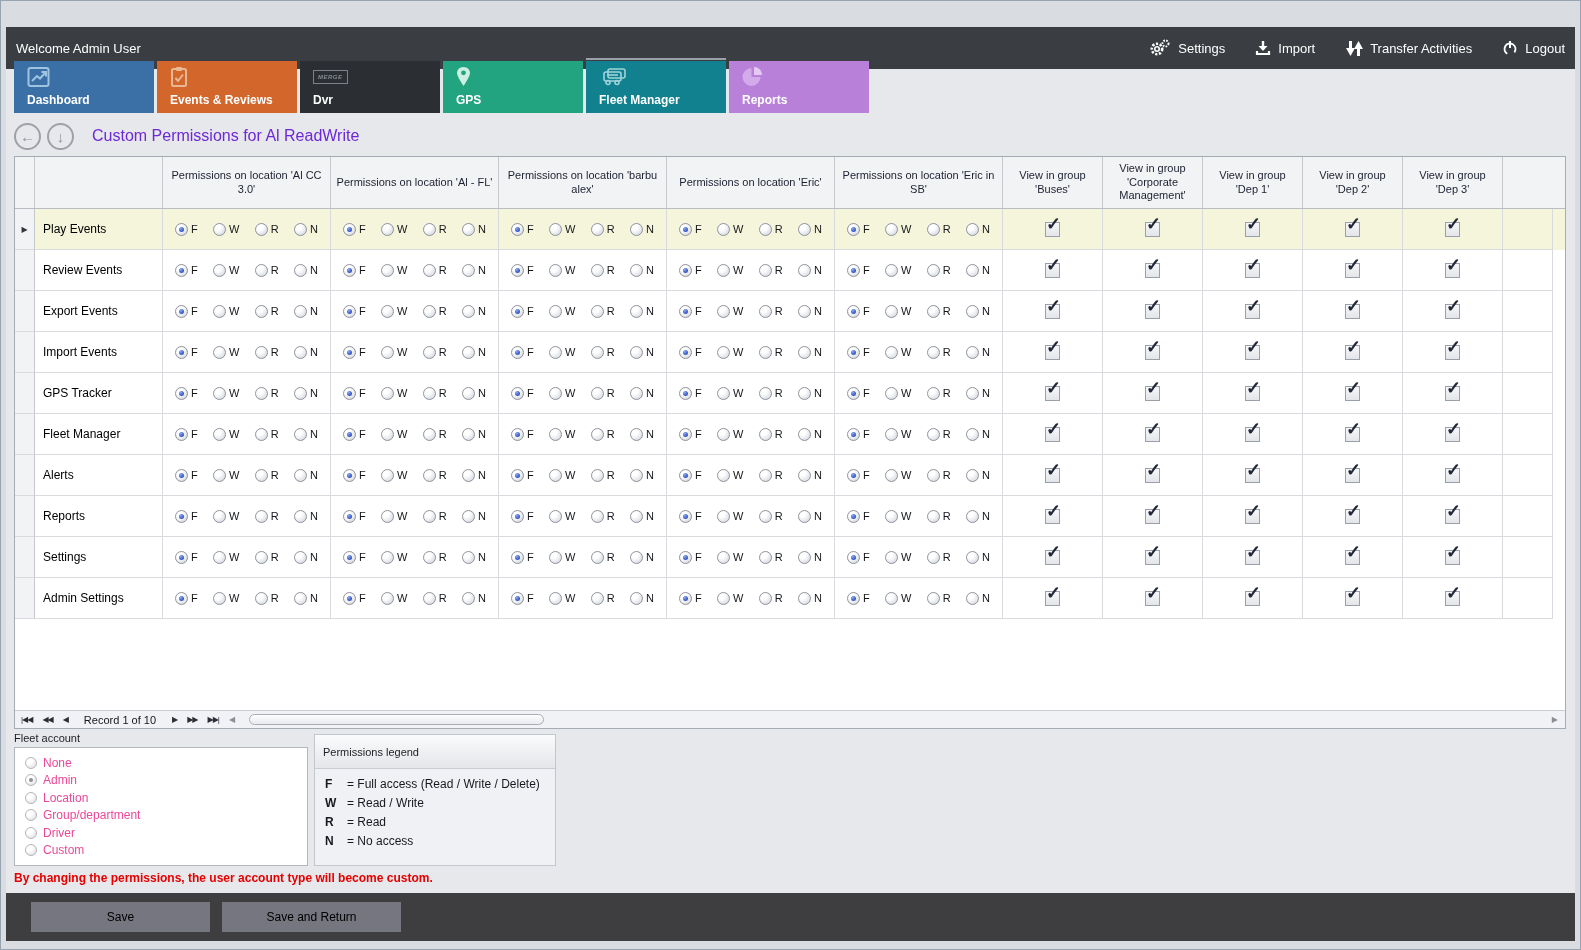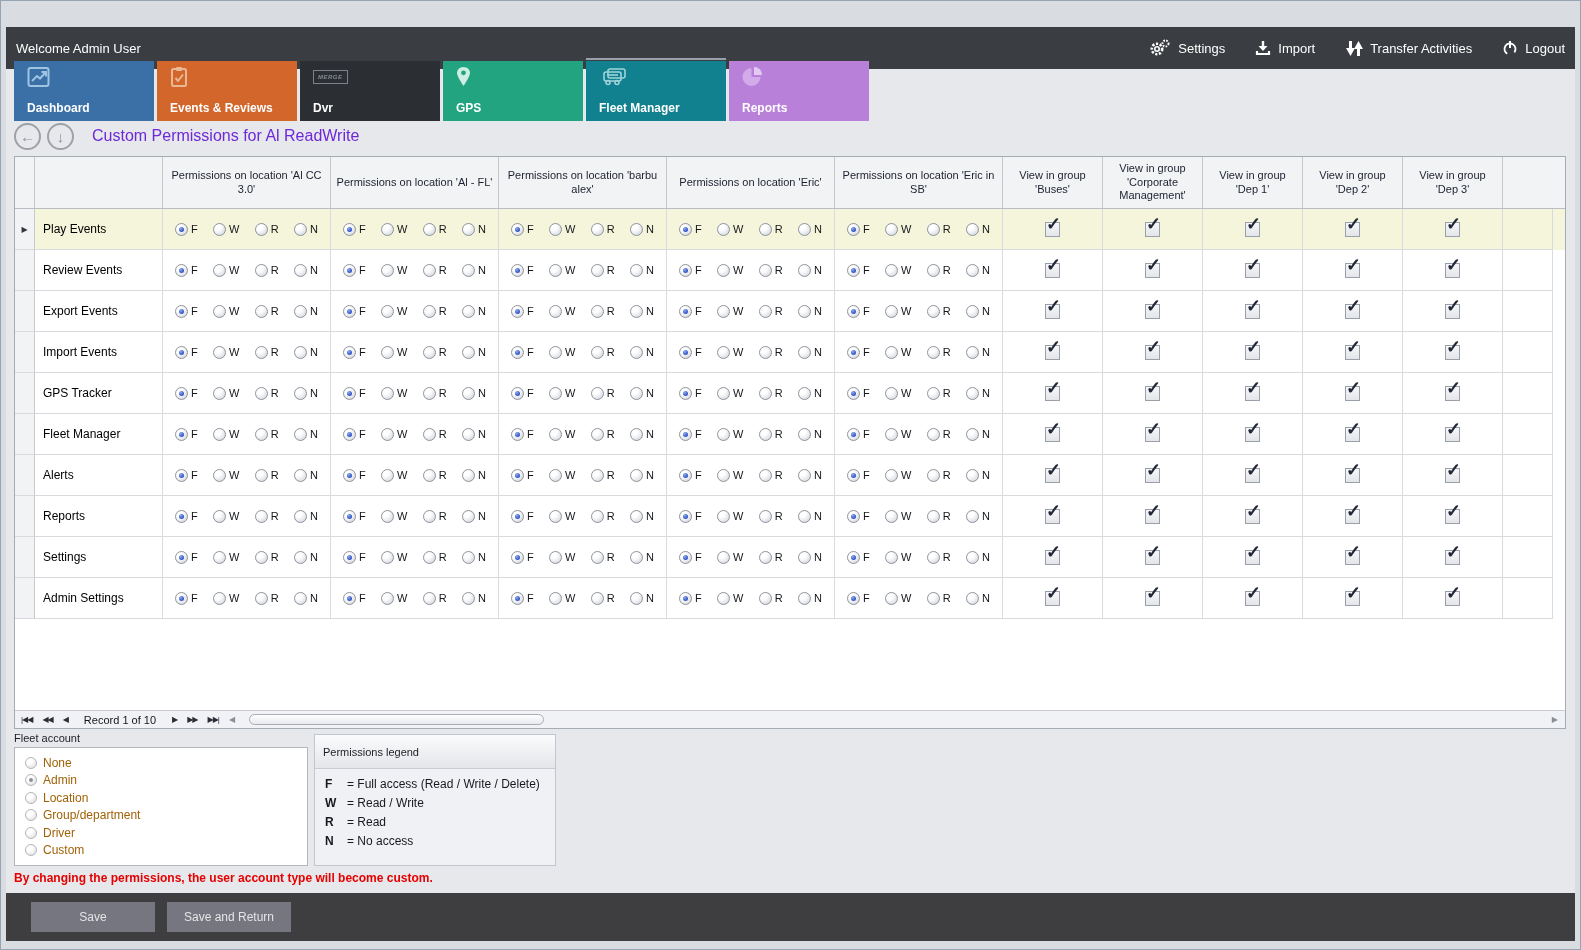--- a/index.html
+++ b/index.html
@@ -26,21 +26,21 @@
   
   .topbar { position:absolute; left:0; right:0; top:0; height:42px; background:#3a3d42;
     display:flex; align-items:center; padding:0 10px; }
   .welcome { color:#fff; font-size:13px; }
   .topbar-actions { margin-left:auto; display:flex; align-items:center; gap:30px; }
   .tb-action { display:flex; align-items:center; gap:7px; color:#fff; font-size:13px; cursor:default; }
   .tb-action svg { display:block; }
 
   
   .tabs { position:absolute; left:8px; top:34px; height:52px; display:flex; gap:3px; }
-  .tab { width:140px; height:60px; position:relative; color:#fff; }
+  .tab { width:140px; height:52px; position:relative; color:#fff; }
   .tab .tab-icon { position:absolute; left:13px; top:5px; height:22px; display:flex; align-items:center; }
   .tab .tab-label { position:absolute; left:13px; bottom:6px; font-size:12px; font-weight:bold; }
   .tab.selected::before { content:""; position:absolute; left:0; right:0; top:-3px; height:2px; background:#9aa0a8; }
   .dvr-logo { border:1px solid #7d8288; color:#868b91; font-size:6px; font-style:italic; font-weight:bold;
     padding:3px 4px; letter-spacing:.5px; }
 
   
   .crumb { position:absolute; left:8px; top:92px; height:34px; display:flex; align-items:center; gap:6px; }
   .circle-btn { width:27px; height:27px; border:2px solid #9fa1a8; border-radius:50%; background:transparent;
     color:#8f9199; font-size:15px; display:flex; align-items:center; justify-content:center; line-height:1; }
@@ -91,41 +91,41 @@
   .hscroll { flex:1; display:flex; align-items:center; height:100%; padding-right:3px; }
   .hs-arrow { font-size:8px; color:#8a8e96; padding:0 4px; }
   .hs-track { flex:1; height:12px; position:relative; }
   .hs-thumb { position:absolute; left:10px; top:0; width:295px; height:11px; border:1px solid #a9adb5;
     border-radius:6px; background:linear-gradient(#fdfdfe,#e8eaee); }
 
   
   .ua-label { position:absolute; left:8px; top:705px; font-size:11px; color:#1c1e24; }
   .ua-box { position:absolute; left:8px; top:720px; width:294px; height:119px; background:#fff;
     border:1px solid #b3b7bd; padding:8px 10px; display:flex; flex-direction:column; justify-content:space-between; }
-  .ua-opt { display:flex; align-items:center; gap:6px; font-size:12px; color:#a16207; }
+  .ua-opt { display:flex; align-items:center; gap:6px; font-size:12px; color:#ec4899; }
   .ua-radio { width:12px; height:12px; border-radius:50%; border:1px solid #b4b6ba; position:relative;
     background:radial-gradient(circle at 32% 28%, #ffffff 0 30%, #ececee 65%, #d6d7da 100%); flex:0 0 auto; }
   .ua-radio.sel::after { content:""; position:absolute; left:3px; top:3px; width:4px; height:4px;
     border-radius:50%; background:#8e9096; }
 
   
   .legend { position:absolute; left:308px; top:707px; width:242px; height:132px;
     background:#f0f1f4; border:1px solid #c3c6cc; }
   .legend-head { height:34px; background:linear-gradient(#fafbfc,#e4e6ea); border-bottom:1px solid #c9ccd2;
     font-size:11px; color:#1c1e24; display:flex; align-items:center; padding-left:8px; }
   .legend-body { padding:8px 10px; }
   .legend-row { display:flex; font-size:12px; color:#17191f; margin-bottom:5px; }
   .legend-key { font-weight:bold; width:22px; flex:0 0 auto; }
 
   .warning { position:absolute; left:8px; top:844px; font-size:12px; font-weight:bold; color:#e60000; }
 
   
   .footer { position:absolute; left:0; right:0; bottom:0; height:48px; background:#3e3e41;
     display:flex; align-items:center; gap:12px; padding-left:25px; }
-  .footer-btn { width:124px; height:30px; background:#75767f; border:none; color:#e5e5e5; font-size:12px;
+  .footer-btn { width:179px; height:30px; background:#75767f; border:none; color:#000000; font-size:12px;
     font-family:"Liberation Sans", sans-serif; }
 </style>
 </head>
 <body>
 
 <div class="window">
 
 
   <div class="client">
 

